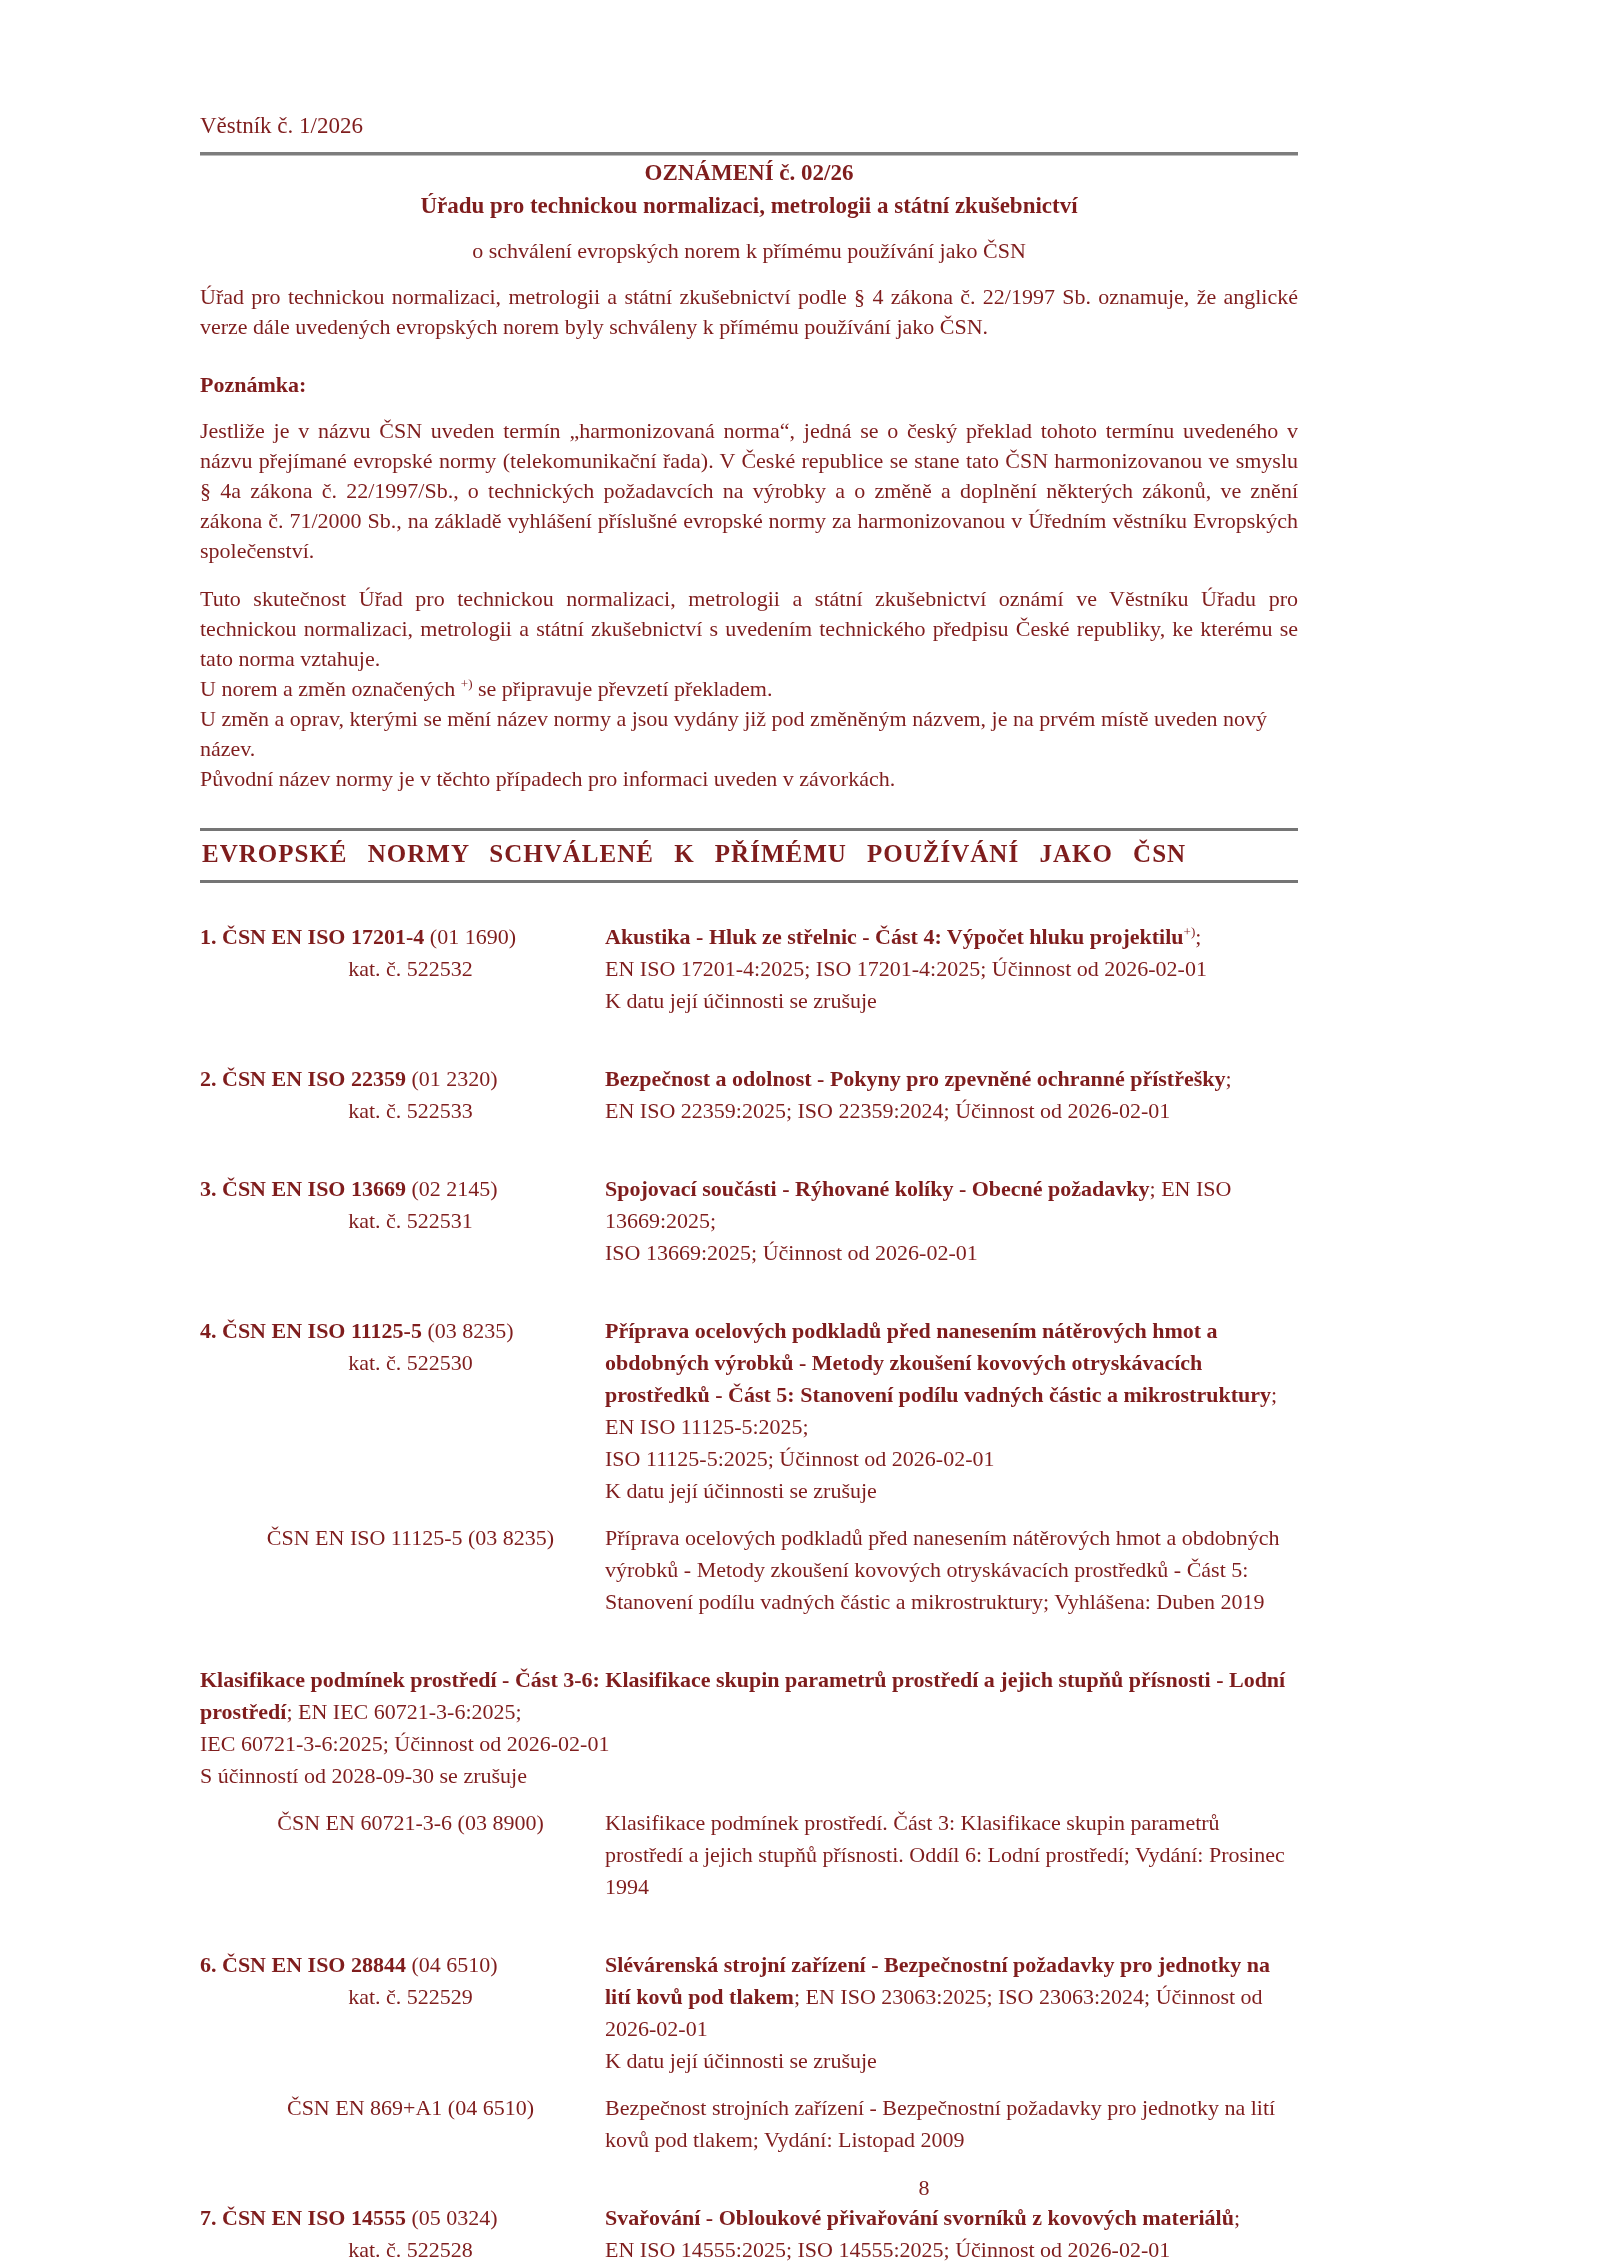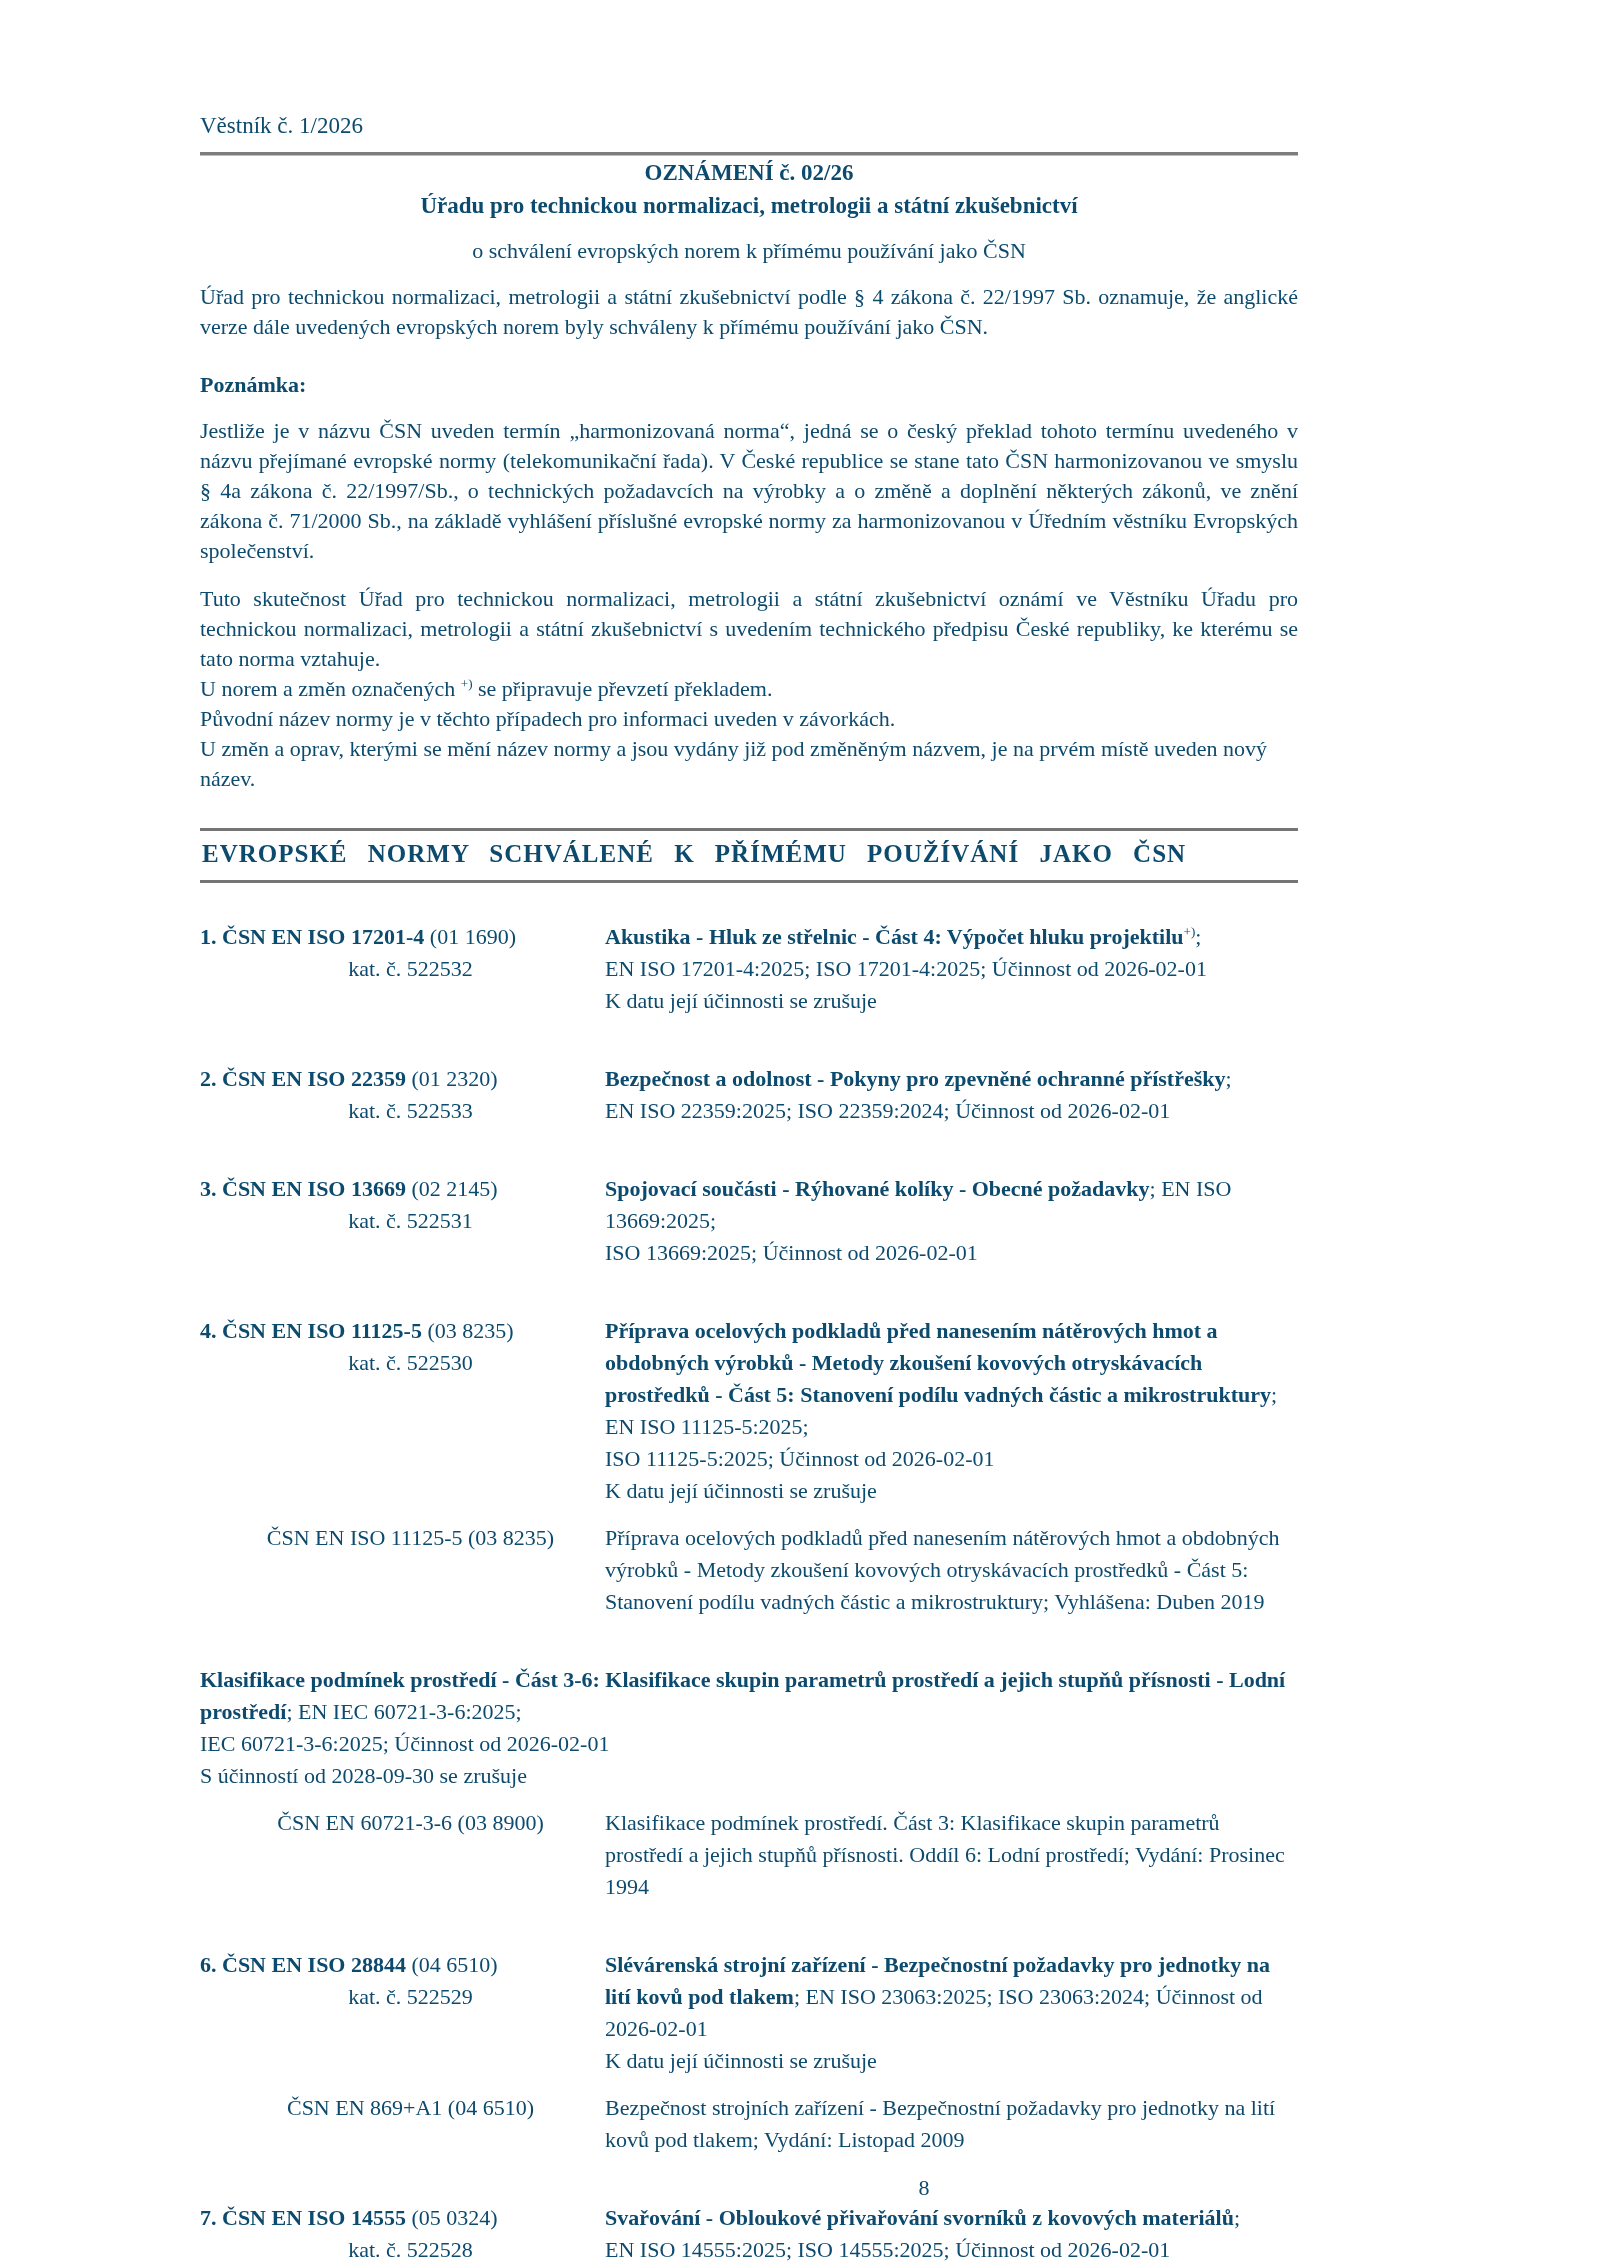--- a/index.html
+++ b/index.html
@@ -2,21 +2,21 @@
 <html lang="cs"><head>
 <meta charset="utf-8">
 <style>
   html, body { margin: 0; padding: 0; background: #ffffff; }
   .page {
     position: relative;
     width: 1352px;
     height: 2263px;
     margin: 0 auto;
     background: #ffffff;
-    color: #0c4a6e;
+    color: #7f1d1d;
     font-family: "Liberation Serif", "DejaVu Serif", serif;
     box-sizing: border-box;
     padding: 112px 178px 0 76px;
     overflow: hidden;
   }
   .doc-header { font-size: 23px; line-height: 28px; }
   .header-rule {
     height: 3px;
     background: #7d7d7d;
     border-bottom: 1px solid #bdbdbd;
@@ -101,22 +101,22 @@
 
   <p class="body-text">Úřad pro technickou normalizaci, metrologii a státní zkušebnictví podle § 4 zákona č. 22/1997 Sb. oznamuje, že anglické verze dále uvedených evropských norem byly schváleny k přímému používání jako ČSN.</p>
 
   <div class="note-label">Poznámka:</div>
 
   <p class="body-text">Jestliže je v názvu ČSN uveden termín „harmonizovaná norma“, jedná se o český překlad tohoto termínu uvedeného v názvu přejímané evropské normy (telekomunikační řada). V České republice se stane tato ČSN harmonizovanou ve smyslu § 4a zákona č. 22/1997/Sb., o technických požadavcích na výrobky a o změně a doplnění některých zákonů, ve znění zákona č. 71/2000 Sb., na základě vyhlášení příslušné evropské normy za harmonizovanou v Úředním věstníku Evropských společenství.</p>
 
   <p class="body-text"><span>Tuto skutečnost Úřad pro technickou normalizaci, metrologii a státní zkušebnictví oznámí ve Věstníku Úřadu pro technickou normalizaci, metrologii a státní zkušebnictví s uvedením technického předpisu České republiky, ke kterému se tato norma vztahuje.</span></p>
 
   <div class="body-line"><span>U norem a změn označených </span><sup>+)</sup><span> se připravuje převzetí překladem.</span></div>
+  <div class="body-line">U změn a oprav, kterými se mění název normy a jsou vydány již pod změněným názvem, je na prvém místě uveden nový název.</div>
   <div class="body-line">Původní název normy je v těchto případech pro informaci uveden v závorkách.</div>
-  <div class="body-line">U změn a oprav, kterými se mění název normy a jsou vydány již pod změněným názvem, je na prvém místě uveden nový název.</div>
 
   <div class="section-banner">EVROPSKÉ NORMY SCHVÁLENÉ K PŘÍMÉMU POUŽÍVÁNÍ JAKO ČSN</div>
 
   <section id="items-root">
       <div class="item-block">
         <div class="item-row">
           <div class="item-left">
             <div class="left-line"><span class="bold">1.</span> <span class="bold">ČSN EN ISO 17201-4</span><span> (01 1690)</span></div>
             <div class="left-line indent"><span>kat. č. 522532</span></div>
           </div>

